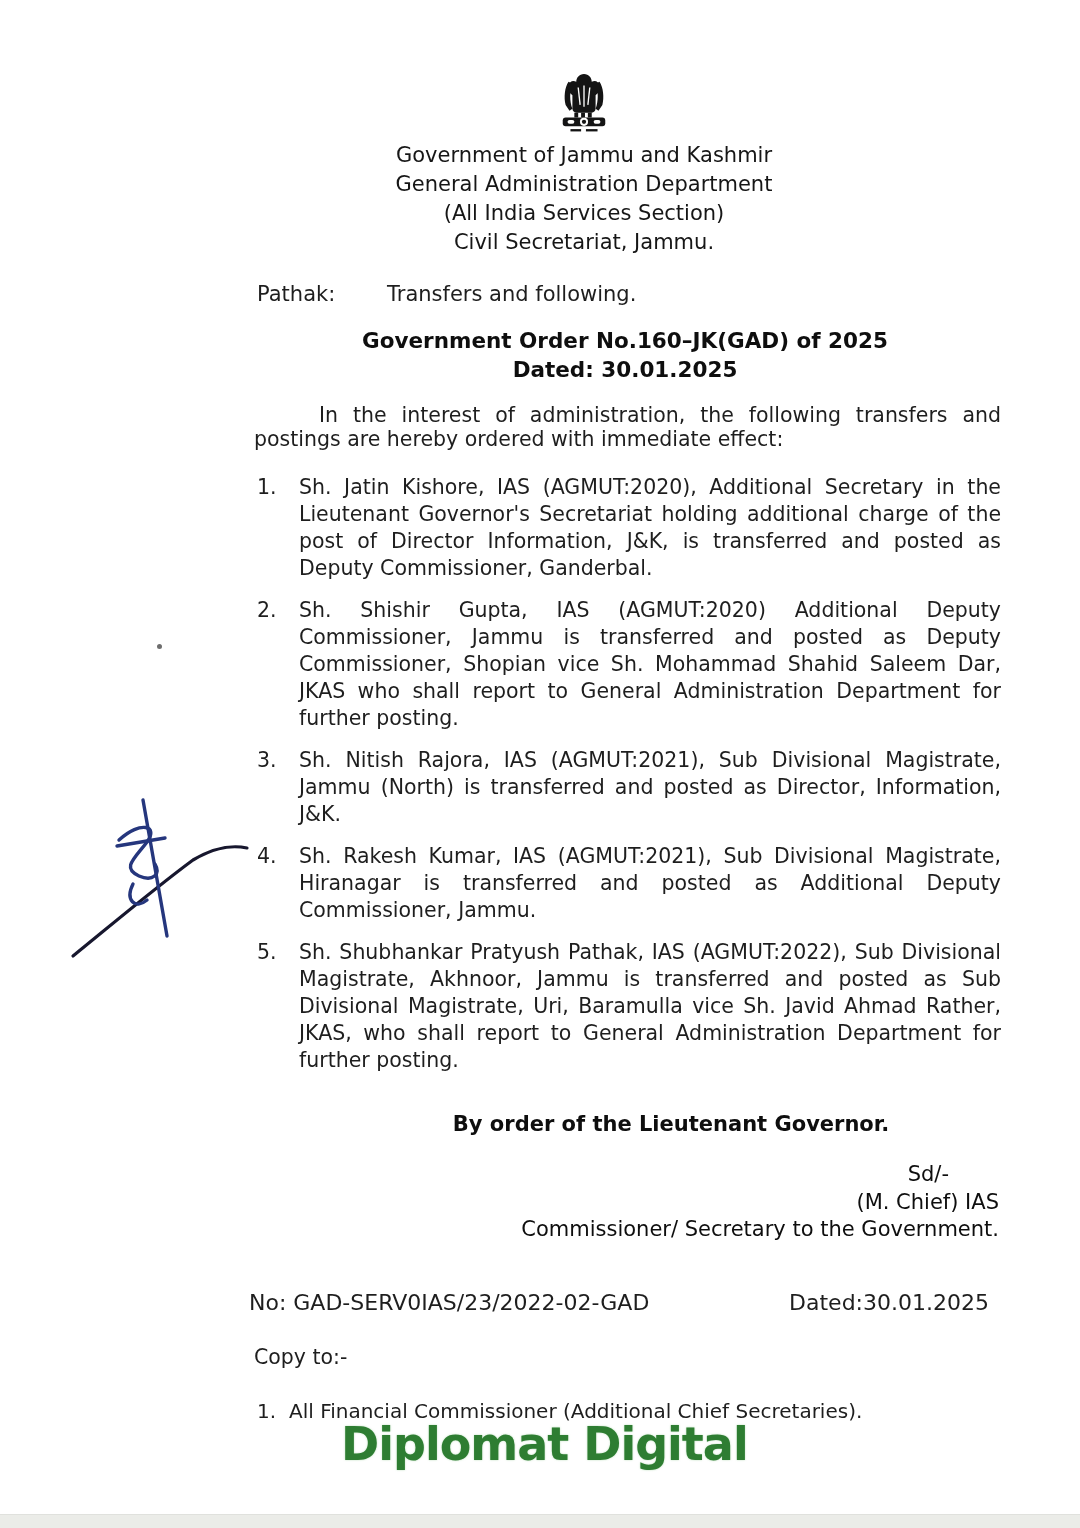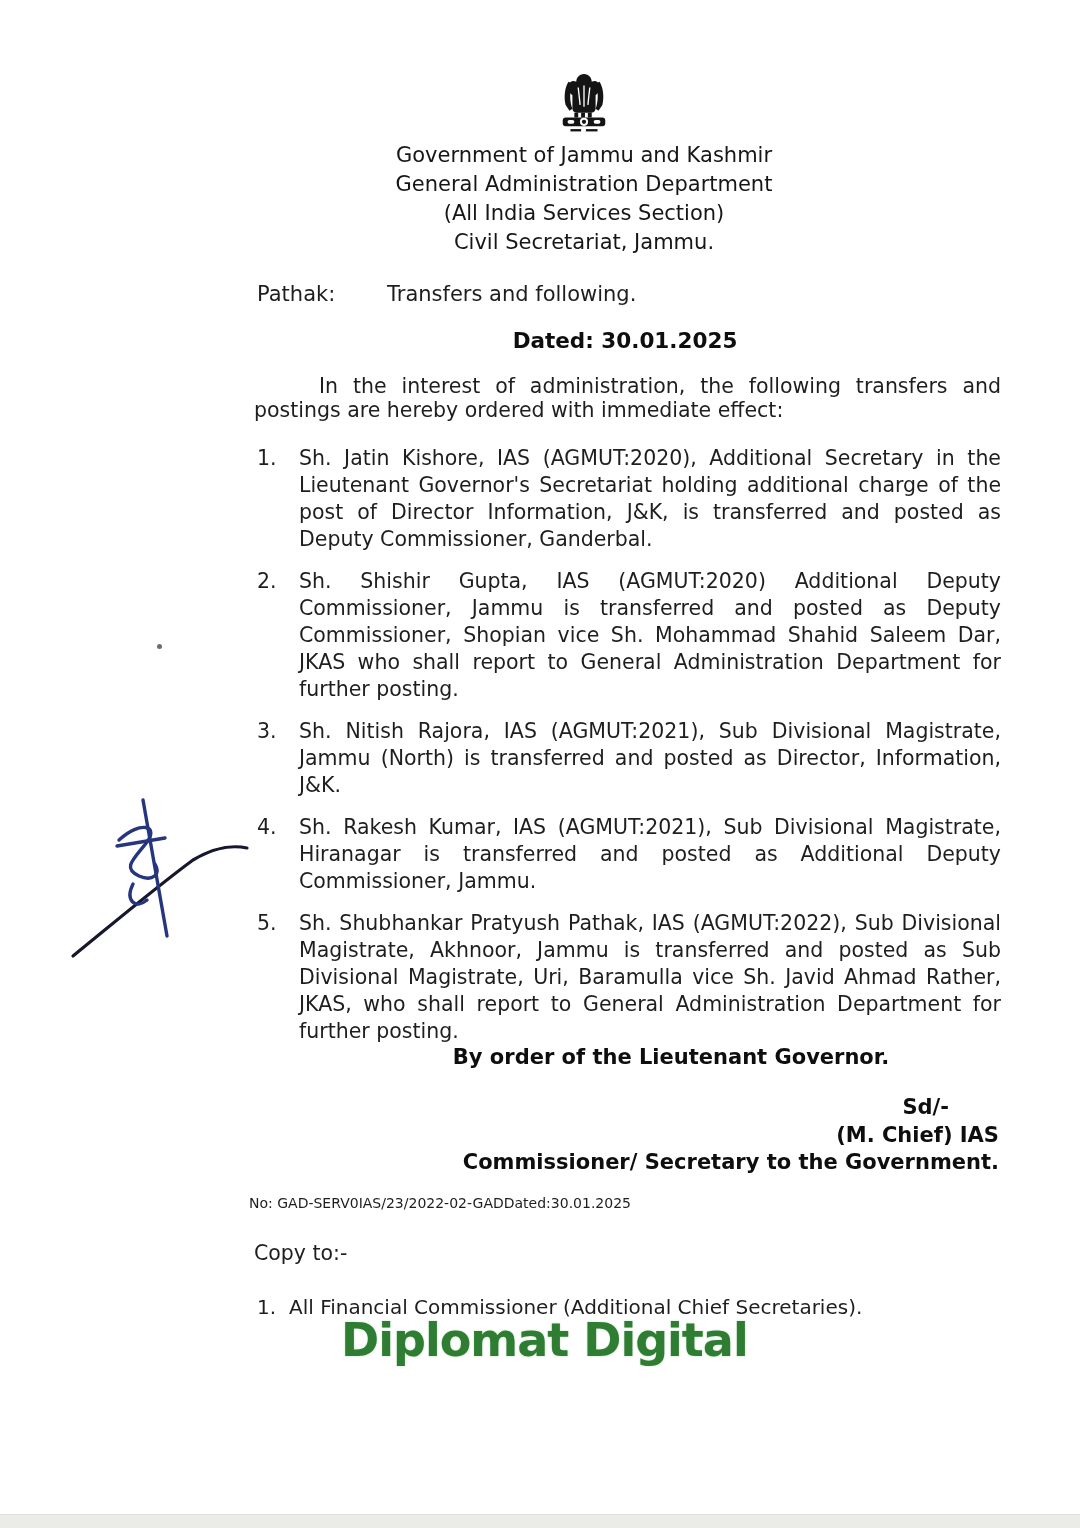--- a/index.html
+++ b/index.html
@@ -21,26 +21,26 @@
   .subject-label{display:inline-block;width:130px;}
   .order-heading{margin-top:20px;text-align:center;font-weight:bold;font-size:21.5px;line-height:29px;color:#0e0e0e;}
   .intro{margin-top:19px;padding-left:5px;font-size:20.5px;line-height:24px;text-align:justify;text-indent:65px;}
   
   .items{margin-top:23px;}
   .item{display:flex;padding-left:8px;font-size:20.5px;line-height:27px;}
   .item + .item{margin-top:15px;}
   .item-num{flex:0 0 42px;}
   .item-text{flex:1;text-align:justify;}
   
-  .by-order{padding-left:92px;text-align:center;font-weight:bold;font-size:21px;color:#0e0e0e;}
-  .sig-block{margin-top:25px;font-weight:bold;font-size:21px;line-height:27.5px;color:#0e0e0e;}
+  .by-order{margin-top:38px;padding-left:92px;text-align:center;font-weight:bold;font-size:21px;color:#0e0e0e;}
+  .sig-block{margin-top:25px;font-weight:normal;font-size:21px;line-height:27.5px;color:#0e0e0e;}
   .sd-line{text-align:right;padding-right:52px;}
   .signatory{text-align:right;padding-right:2px;}
   .designation{text-align:right;padding-right:2px;}
-  .ref-row{margin-top:18px;display:flex;justify-content:flex-start;font-size:14px;}
+  .ref-row{margin-top:46px;display:flex;justify-content:space-between;font-size:22px;}
   .ref-date{margin-right:12px;}
   .copy-to{margin-top:30px;padding-left:5px;font-size:20.5px;}
   .copy-item{margin-top:30px;padding-left:8px;font-size:20px;display:flex;}
   .copy-num{flex:0 0 32px;}
   
   .watermark{
     margin-top:-6px;margin-left:92px;
     font-size:46px;letter-spacing:-1px;
     text-shadow:0 0 2px rgba(120,190,120,.55);
   }
@@ -90,20 +90,21 @@
     <div>Civil Secretariat, Jammu.</div>
   </div>
 
   <div class="column">
 
     <div class="subject-row">
       <span class="subject-label">Pathak:</span><span>Transfers and following.</span>
     </div>
 
     <div class="order-heading">
+      <div>Government Order No.160–JK(GAD) of 2025</div>
       <div>Dated: 30.01.2025</div>
     </div>
 
     <div class="intro">In the interest of administration, the following transfers and postings are hereby ordered with immediate effect:</div>
 
     <div class="items">
       <div class="item">
         <span class="item-num">1.</span>
         <span class="item-text">Sh. Jatin Kishore, IAS (AGMUT:2020), Additional Secretary in the Lieutenant Governor's Secretariat holding additional charge of the post of Director Information, J&amp;K, is transferred and posted as Deputy Commissioner, Ganderbal.</span>
       </div>

